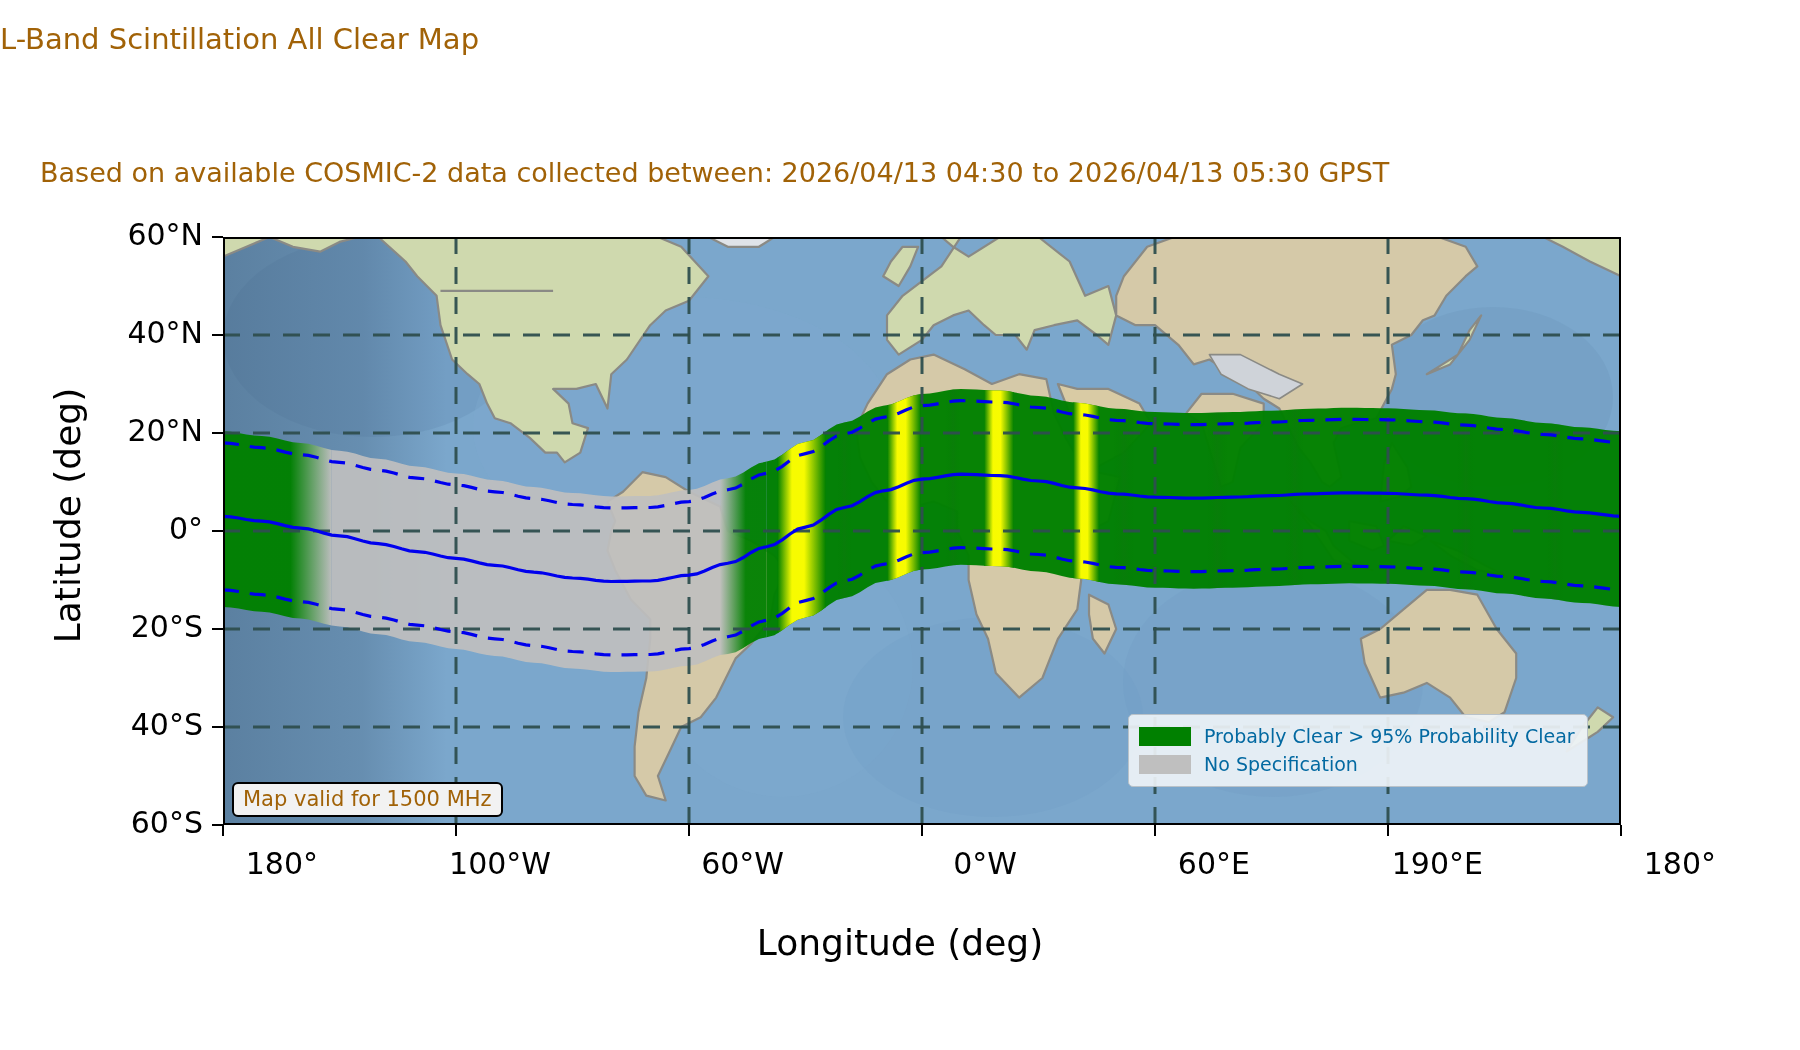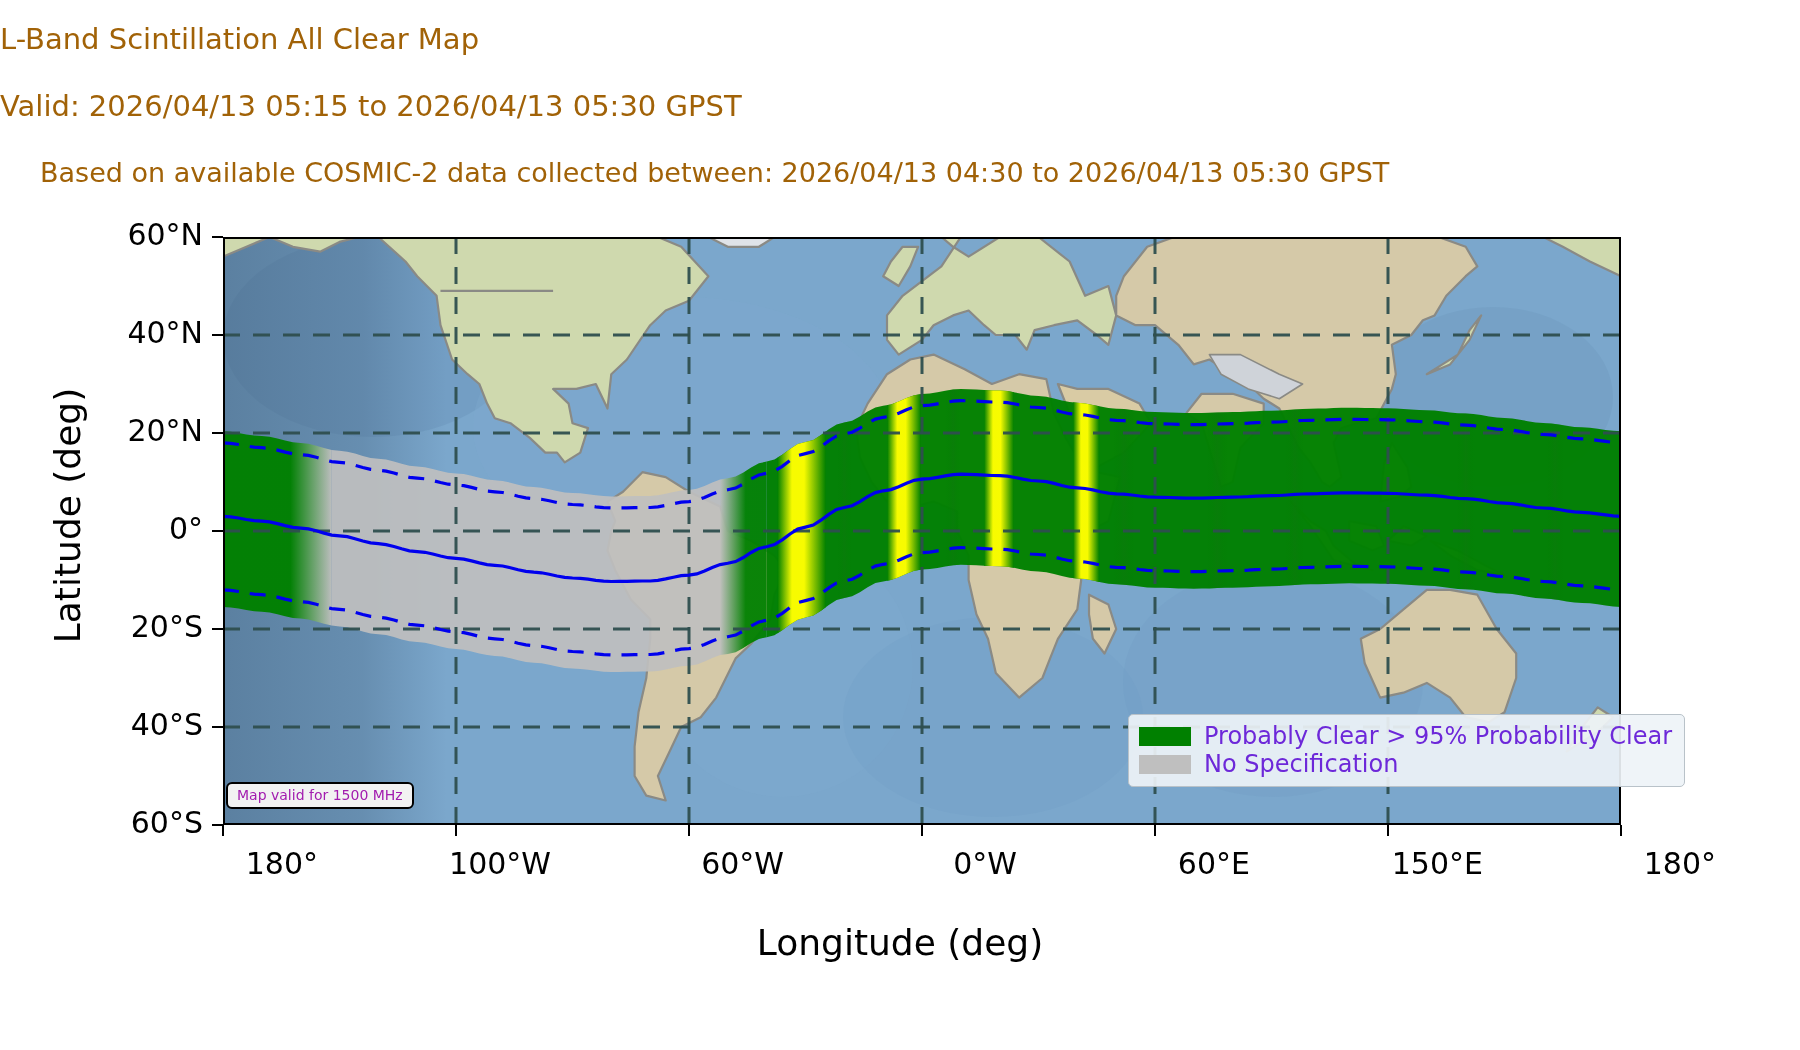--- a/index.html
+++ b/index.html
@@ -38,43 +38,42 @@
     position:absolute;left:0;top:922px;width:1800px;text-align:center;
     font-size:36px;color:#000;
   }
   #ytitle{
     position:absolute;color:#000;font-size:36px;white-space:nowrap;
     left:-133px;top:495px;width:400px;text-align:center;
     transform:rotate(-90deg);transform-origin:center center;
   }
 
   #freq-box{
-    position:absolute;left:226px;top:782px;
+    position:absolute;left:232px;top:782px;
     background:#f2f2f2;border:2.5px solid #000;border-radius:6px;
-    padding:3px 9px 4px 9px;font-size:14px;color:#a21caf;white-space:nowrap;
+    padding:3px 9px 4px 9px;font-size:21px;color:#a16207;white-space:nowrap;
   }
 
   #legend{
     position:absolute;left:1128px;top:714px;
     background:rgba(238,243,247,0.92);border:1.5px solid #b9c2c9;border-radius:5px;
     padding:7px 12px 8px 10px;
   }
   .leg-row{display:flex;align-items:center;height:28px;}
   .leg-sw{width:52px;height:19px;margin-right:13px;flex:0 0 auto;}
-  .leg-tx{font-size:24px;color:#6d28d9;white-space:nowrap;text-align:center;}
+  .leg-tx{font-size:19px;color:#0369a1;white-space:nowrap;text-align:center;}
 
   .tickmark{position:absolute;background:#000;}
 </style>
 </head>
 <body>
 
 <div id="stage">
 
   <div class="ttl" id="title-main">L-Band Scintillation All Clear Map</div>
-  <div class="ttl" id="title-valid">Valid: 2026/04/13 05:15 to 2026/04/13 05:30 GPST</div>
   <div class="ttl" id="title-source">Based on available COSMIC-2 data collected between: 2026/04/13 04:30 to 2026/04/13 05:30 GPST</div>
 
   <div id="plot">
     <svg id="mapsvg" width="1398" height="588" viewBox="0 0 1398 588">
         <defs>
           <linearGradient id="shade" x1="0" y1="0" x2="1" y2="0">
             <stop offset="0" stop-color="#41607d" stop-opacity="0.55"></stop>
             <stop offset="0.10" stop-color="#41607d" stop-opacity="0.35"></stop>
             <stop offset="0.16" stop-color="#41607d" stop-opacity="0"></stop>
           </linearGradient>
@@ -230,21 +229,21 @@
       <div class="ax-lab xt" style="left: 128px; top: 846px; width: 190px;">180°</div>
       <div class="tickmark" style="left: 454.75px; top: 825px; width: 2.5px; height: 11px;"></div>
       <div class="ax-lab xt" style="left: 361px; top: 846px; width: 190px;">100°W</div>
       <div class="tickmark" style="left: 687.75px; top: 825px; width: 2.5px; height: 11px;"></div>
       <div class="ax-lab xt" style="left: 594px; top: 846px; width: 190px;">60°W</div>
       <div class="tickmark" style="left: 920.75px; top: 825px; width: 2.5px; height: 11px;"></div>
       <div class="ax-lab xt" style="left: 827px; top: 846px; width: 190px;">0°W</div>
       <div class="tickmark" style="left: 1153.75px; top: 825px; width: 2.5px; height: 11px;"></div>
       <div class="ax-lab xt" style="left: 1060px; top: 846px; width: 190px;">60°E</div>
       <div class="tickmark" style="left: 1386.75px; top: 825px; width: 2.5px; height: 11px;"></div>
-      <div class="ax-lab xt" style="left: 1293px; top: 846px; width: 190px;">150°E</div>
+      <div class="ax-lab xt" style="left: 1293px; top: 846px; width: 190px;">190°E</div>
       <div class="tickmark" style="left: 1619.75px; top: 825px; width: 2.5px; height: 11px;"></div>
       <div class="ax-lab xt" style="left: 1526px; top: 846px; width: 190px;">180°</div>
     </div>
   <div id="ticks-y">
       <div class="tickmark" style="left: 212px; top: 235.75px; width: 11px; height: 2.5px;"></div>
       <div class="ax-lab yt" style="left: -7px; top: 217px; width: 210px;">60°N</div>
       <div class="tickmark" style="left: 212px; top: 333.75px; width: 11px; height: 2.5px;"></div>
       <div class="ax-lab yt" style="left: -7px; top: 315px; width: 210px;">40°N</div>
       <div class="tickmark" style="left: 212px; top: 431.75px; width: 11px; height: 2.5px;"></div>
       <div class="ax-lab yt" style="left: -7px; top: 413px; width: 210px;">20°N</div>

